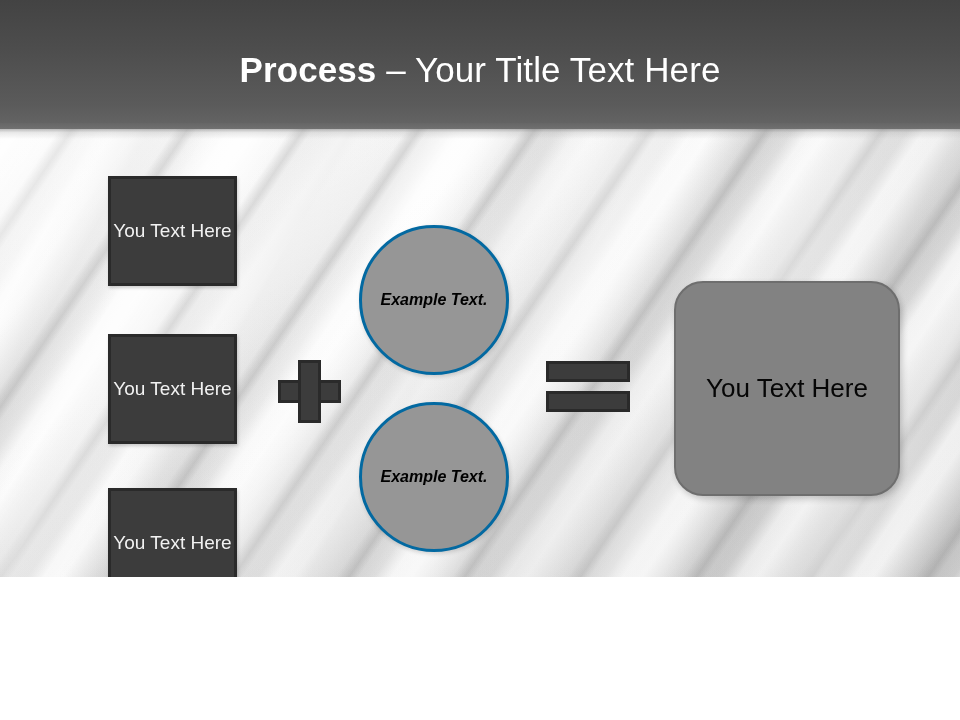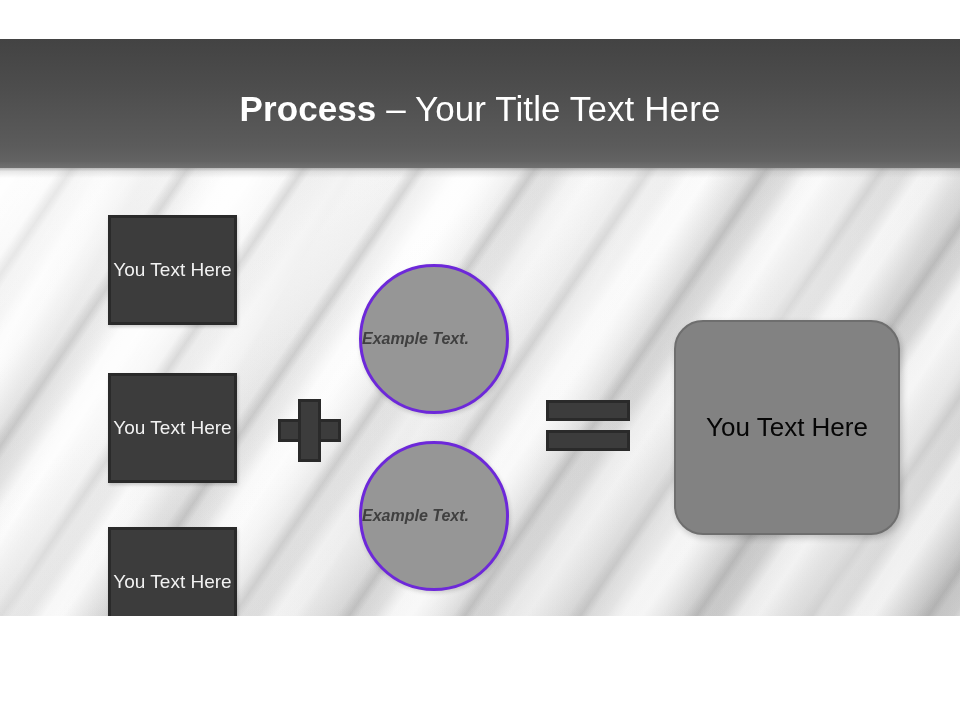--- a/index.html
+++ b/index.html
@@ -7,21 +7,20 @@
     padding: 0;
     background: #ffffff;
   }
   #slide {
     position: relative;
     width: 960px;
     height: 577px;
     overflow: hidden;
     font-family: "Liberation Sans", sans-serif;
     background: #e8e8e8;
-    margin-top: 39px;
   }
 
   
   .bg-base {
     position: absolute;
     inset: 0;
     background:
       radial-gradient(ellipse 1100px 780px at 14% 6%,
         #fdfdfd 0%, #f4f4f4 26%, #e9e9e9 52%, #dedede 74%, #d3d3d3 100%);
   }
@@ -150,26 +149,27 @@
     background: #3c3c3c;
   }
 
   
   .circle {
     position: absolute;
     width: 150px;
     height: 150px;
     border-radius: 50%;
     background: #969696;
-    border: 3px solid #6d28d9;
+    border: 3px solid #0369a1;
     box-sizing: border-box;
     display: flex;
     align-items: center;
-    text-align: center;
-    color: #404040;
+    justify-content: center;
+    text-align: center;
+    color: #000000;
     font-size: 16px;
     font-weight: bold;
     font-style: italic;
     line-height: 1.52;
     box-shadow: 1px 2px 4px rgba(0,0,0,0.16);
   }
   #circle1 { left: 359px; top: 225px; }
   #circle2 { left: 359px; top: 402px; }
 
   

